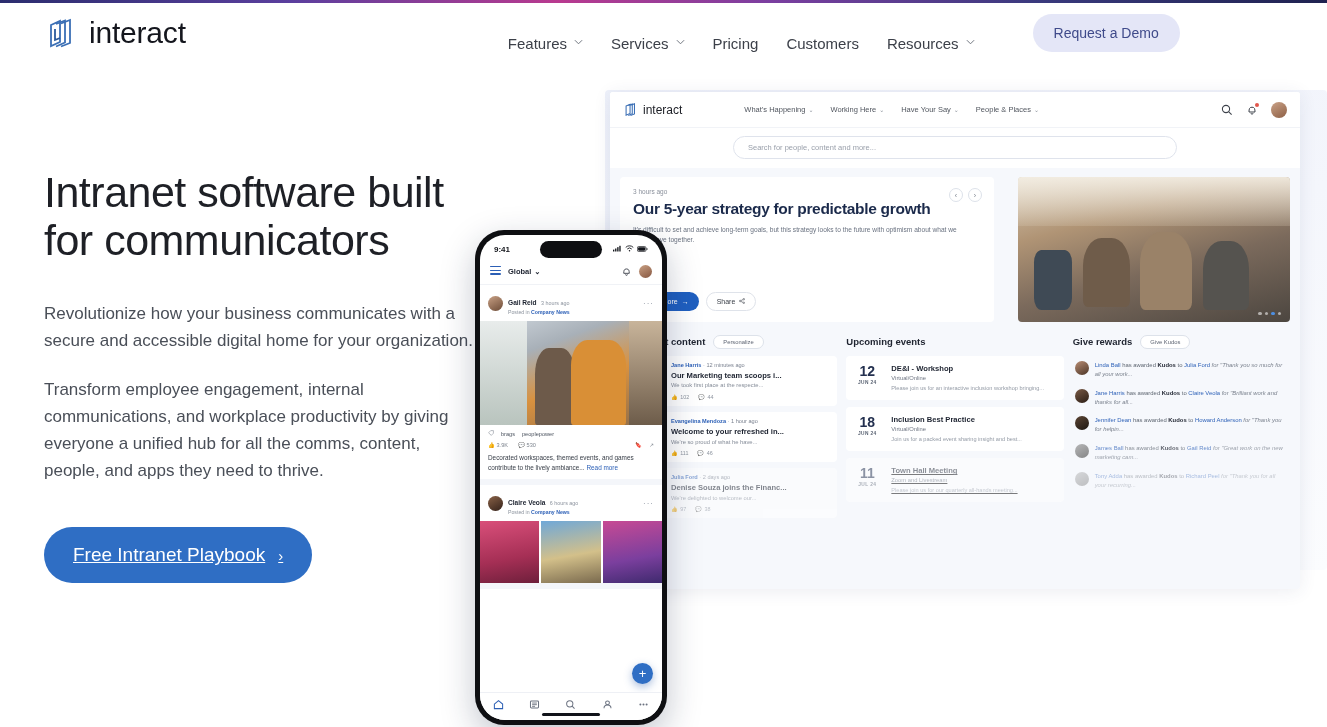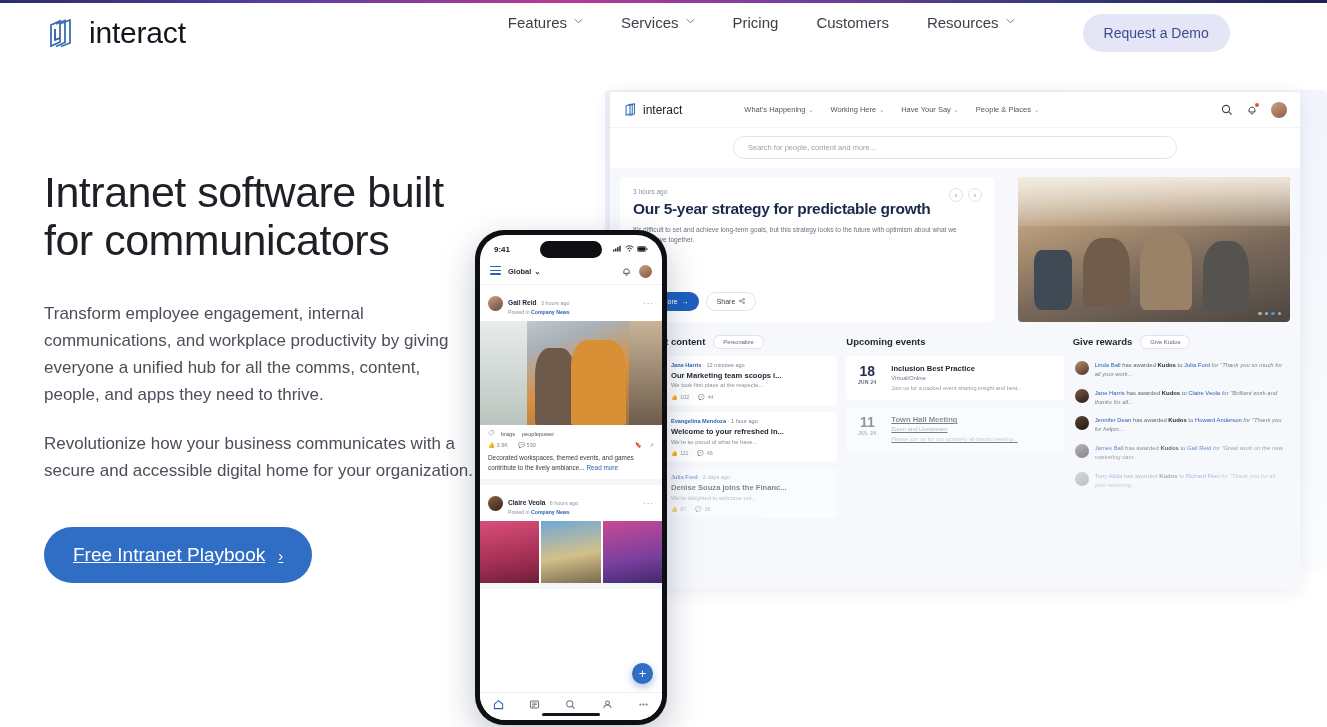--- a/index.html
+++ b/index.html
@@ -21,21 +21,21 @@
 
   
   .site-header {
     position: absolute; top: 3px; left: 0; width: 100%; height: 60px;
     display: flex; align-items: center; background: #fff; z-index: 30;
   }
   .brand { display: flex; align-items: center; gap: 11px; margin-left: 44px; }
   .brand-logo { width: 34px; height: 34px; display: block; }
   .brand-name { font-size: 30px; color: #14161d; letter-spacing: -0.2px; }
 
-  .main-nav { display: flex; align-items: flex-start; gap: 38px; margin-left: 322px; }
+  .main-nav { display: flex; align-items: flex-end; gap: 28px; margin-left: 322px; }
   .nav-link {
     display: flex; align-items: center; gap: 7px;
     font-size: 15px; color: #3c4049; cursor: pointer; white-space: nowrap;
   }
   .chev { width: 9px; height: 9px; display: block; }
   .chev svg { display: block; }
 
   .demo-btn {
     margin-left: 30px; background: #e4e6f7; color: #3f4a8a;
     font-size: 14px; padding: 11px 21px; border-radius: 22px;
@@ -303,22 +303,22 @@
               <path d="M1 1 L5 5 L9 1" fill="none" stroke="#70767f" stroke-width="1.1"></path>
             </svg>
         </span>
       </div>
       <button class="demo-btn">Request a Demo</button>
     </nav>
   </header>
 
   <section class="hero-copy">
     <h1 class="hero-title">Intranet software built for communicators</h1>
+    <p class="hero-para">Revolutionize how your business communicates with a secure and accessible digital home for your organization.</p>
     <p class="hero-para">Transform employee engagement, internal communications, and workplace productivity by giving everyone a unified hub for all the comms, content, people, and apps they need to thrive.</p>
-    <p class="hero-para">Revolutionize how your business communicates with a secure and accessible digital home for your organization.</p>
     <button class="cta-btn">
       <span>Free Intranet Playbook</span>
       <span class="cta-chev">›</span>
     </button>
   </section>
 
   <section class="stage">
     <div class="stage-bg"></div>
 
     <div class="desktop">
@@ -493,20 +493,31 @@
                 </div>
               </div>
             </div>
           </div>
 
           <div class="d-col">
             <div class="d-col-head">
               <span class="d-col-title">Upcoming events</span>
             </div>
 
+            <div class="e-card">
+              <div class="e-date">
+                <div class="e-day">12</div>
+                <div class="e-mon">JUN 24</div>
+              </div>
+              <div style="flex:1;min-width:0;">
+                <div class="e-title">DE&amp;I - Workshop</div>
+                <div class="e-loc">Virtual/Online</div>
+                <div class="e-desc">Please join us for an interactive inclusion workshop bringing...</div>
+              </div>
+            </div>
 
             <div class="e-card">
               <div class="e-date">
                 <div class="e-day">18</div>
                 <div class="e-mon">JUN 24</div>
               </div>
               <div style="flex:1;min-width:0;">
                 <div class="e-title">Inclusion Best Practice</div>
                 <div class="e-loc">Virtual/Online</div>
                 <div class="e-desc">Join us for a packed event sharing insight and best...</div>

